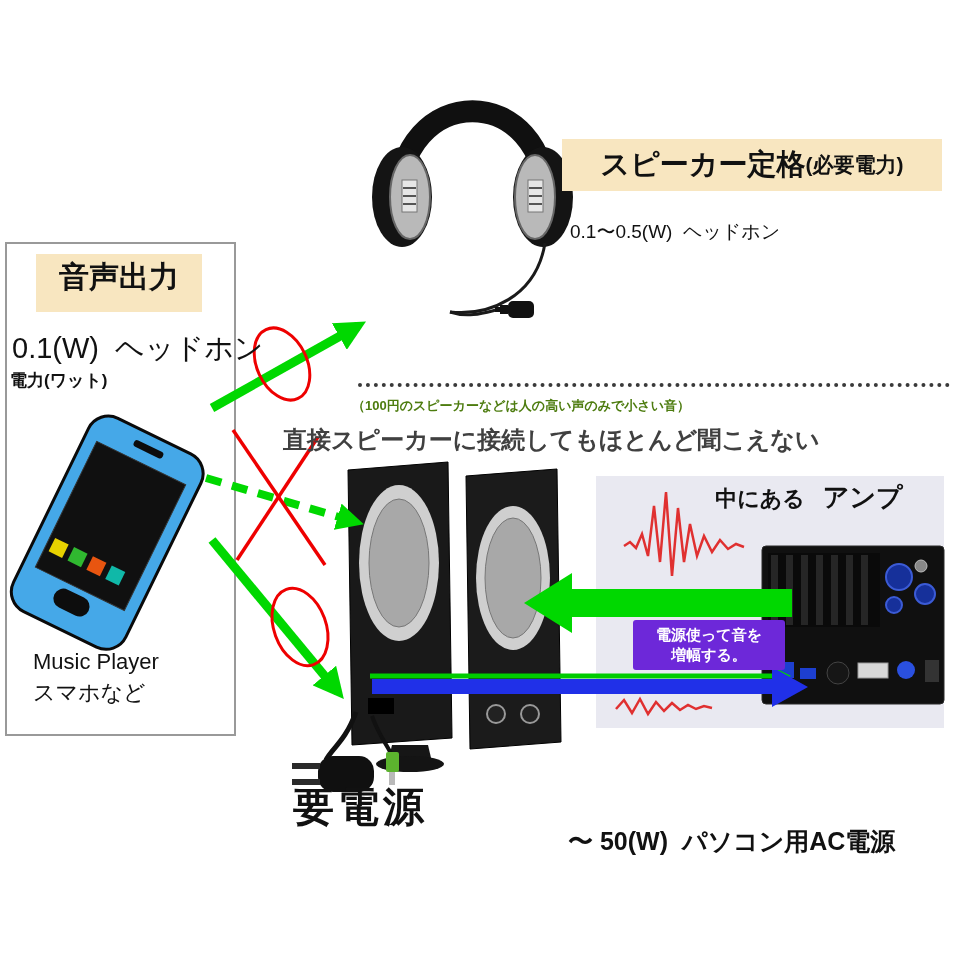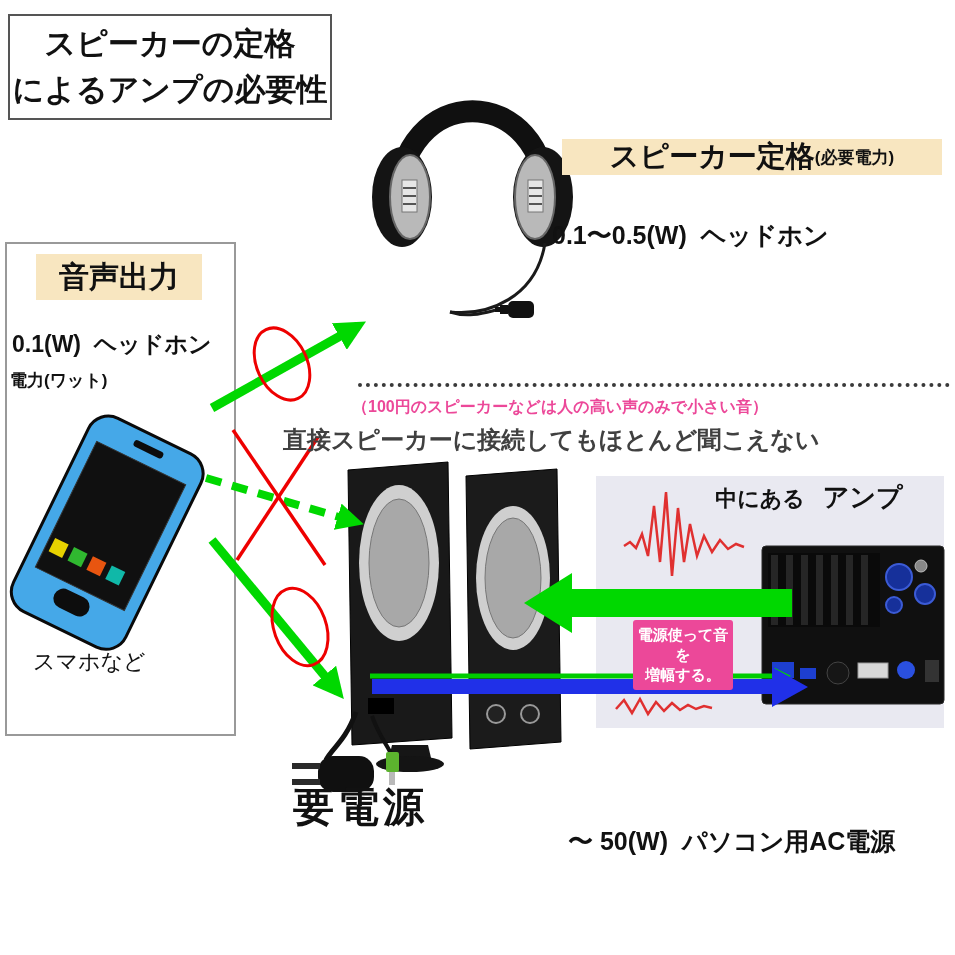--- a/index.html
+++ b/index.html
@@ -15,56 +15,56 @@
   
   .title-box{
     left:8px;top:14px;width:324px;height:106px;background:#ffffff;
     border:2px solid #555;box-sizing:border-box;text-align:center;
     font-size:31px;font-weight:700;line-height:46px;padding-top:5px;
   }
 
   
   .beige{background:#f8e6c0;}
   .sr-header{
-    left:562px;top:139px;width:380px;height:36px;box-sizing:border-box;
+    left:562px;top:139px;width:380px;height:52px;box-sizing:border-box;
     display:flex;align-items:center;justify-content:center;font-weight:700;
   }
   .sr-header .main{font-size:29px;}
-  .sr-header .sub{font-size:17px;}
+  .sr-header .sub{font-size:21px;}
   .ao-box{
     left:5px;top:242px;width:231px;height:494px;border:2px solid #999;
     box-sizing:border-box;background:transparent;
   }
   .ao-header{
-    left:36px;top:254px;width:166px;height:46px;text-align:center;
+    left:36px;top:254px;width:166px;height:58px;text-align:center;
     font-size:30px;font-weight:700;line-height:46px;
   }
 
-  .hp-line{left:552px;top:219px;font-size:25px;font-weight:700;white-space:pre;}
+  .hp-line{left:570px;top:219px;font-size:19px;font-weight:400;white-space:pre;}
   .plug-label{left:548px;top:299px;font-size:19px;font-weight:600;}
 
-  .ao-power{left:12px;top:329px;font-size:23px;font-weight:700;white-space:pre;}
+  .ao-power{left:12px;top:329px;font-size:29px;font-weight:400;white-space:pre;}
   .ao-unit{left:10px;top:369px;font-size:17px;font-weight:600;}
   .device-lines{left:33px;top:646px;font-size:22px;line-height:31px;font-weight:400;}
 
   .dotted-divider{
     left:358px;top:383px;width:592px;height:0;border-top:4px dotted #3a3a3a;
   }
-  .small-note{left:352px;top:397px;font-size:16px;font-weight:600;color:#ec4899;text-align:center;}
+  .small-note{left:352px;top:397px;font-size:13px;font-weight:600;color:#4d7c0f;text-align:center;}
   .warning{left:283px;top:424px;font-size:24px;font-weight:700;color:#404040;}
 
   .amp-panel{left:596px;top:476px;width:348px;height:252px;background:#e9e9f1;}
   .amp-title{
     left:680px;top:480px;width:258px;text-align:center;
     display:flex;align-items:baseline;justify-content:center;gap:18px;
   }
   .amp-title .pre{font-size:22px;font-weight:600;}
   .amp-title .big{font-size:26px;font-weight:800;}
   .amp-badge{
-    left:633px;top:620px;width:100px;background:#ec4899;color:#fff;
+    left:633px;top:620px;width:152px;background:#6d28d9;color:#fff;
     font-size:15px;font-weight:700;text-align:center;line-height:20px;
     padding:5px 0;border-radius:3px;
   }
 
   .power-required{left:293px;top:780px;font-size:41px;font-weight:700;letter-spacing:4px;}
   .ratings{left:568px;top:744px;font-size:25px;font-weight:700;line-height:39px;white-space:pre;}
 </style>
 </head>
 <body>
 
@@ -175,35 +175,32 @@
     <polygon points="792,589 572,589 572,573 524,603 572,633 572,617 792,617" fill="#00d800"></polygon>
 
     <ellipse cx="282" cy="364" rx="25" ry="38" fill="none" stroke="#ee0000" stroke-width="3" transform="rotate(-25 282 364)"></ellipse>
     <g stroke="#ee0000" stroke-width="3.5">
       <line x1="233" y1="430" x2="325" y2="565"></line>
       <line x1="318" y1="437" x2="237" y2="560"></line>
     </g>
     <ellipse cx="300" cy="627" rx="26" ry="40" fill="none" stroke="#ee0000" stroke-width="3" transform="rotate(-20 300 627)"></ellipse>
   </svg>
 
-  <div class="abs txt title-box">
-    <div>スピーカーの定格</div>
-    <div>によるアンプの必要性</div>
-  </div>
 
   <div class="abs txt sr-header beige">
     <span class="main">スピーカー定格</span>
     <span class="sub">(必要電力)</span>
   </div>
   <div class="abs txt hp-line">0.1〜0.5(W)  ヘッドホン</div>
 
   <div class="abs txt ao-header beige">音声出力</div>
   <div class="abs txt ao-power">0.1(W)  ヘッドホン</div>
   <div class="abs txt ao-unit">電力(ワット)</div>
   <div class="abs txt device-lines">
+    <div>Music Player</div>
     <div>スマホなど</div>
   </div>
 
   <div class="abs txt small-note">（100円のスピーカーなどは人の高い声のみで小さい音）</div>
   <div class="abs txt warning">直接スピーカーに接続してもほとんど聞こえない</div>
 
   <div class="abs txt amp-title">
     <span class="pre">中にある</span>
     <span class="big">アンプ</span>
   </div>

